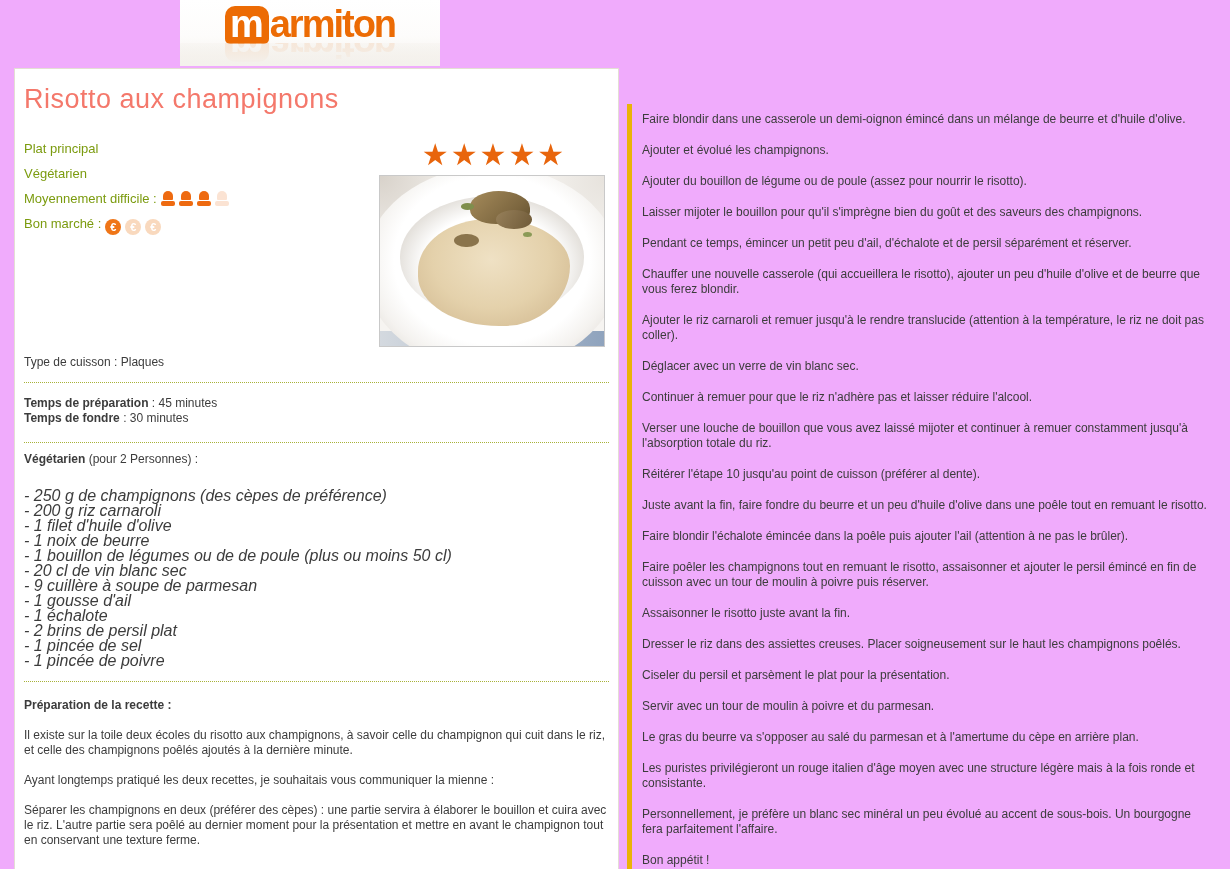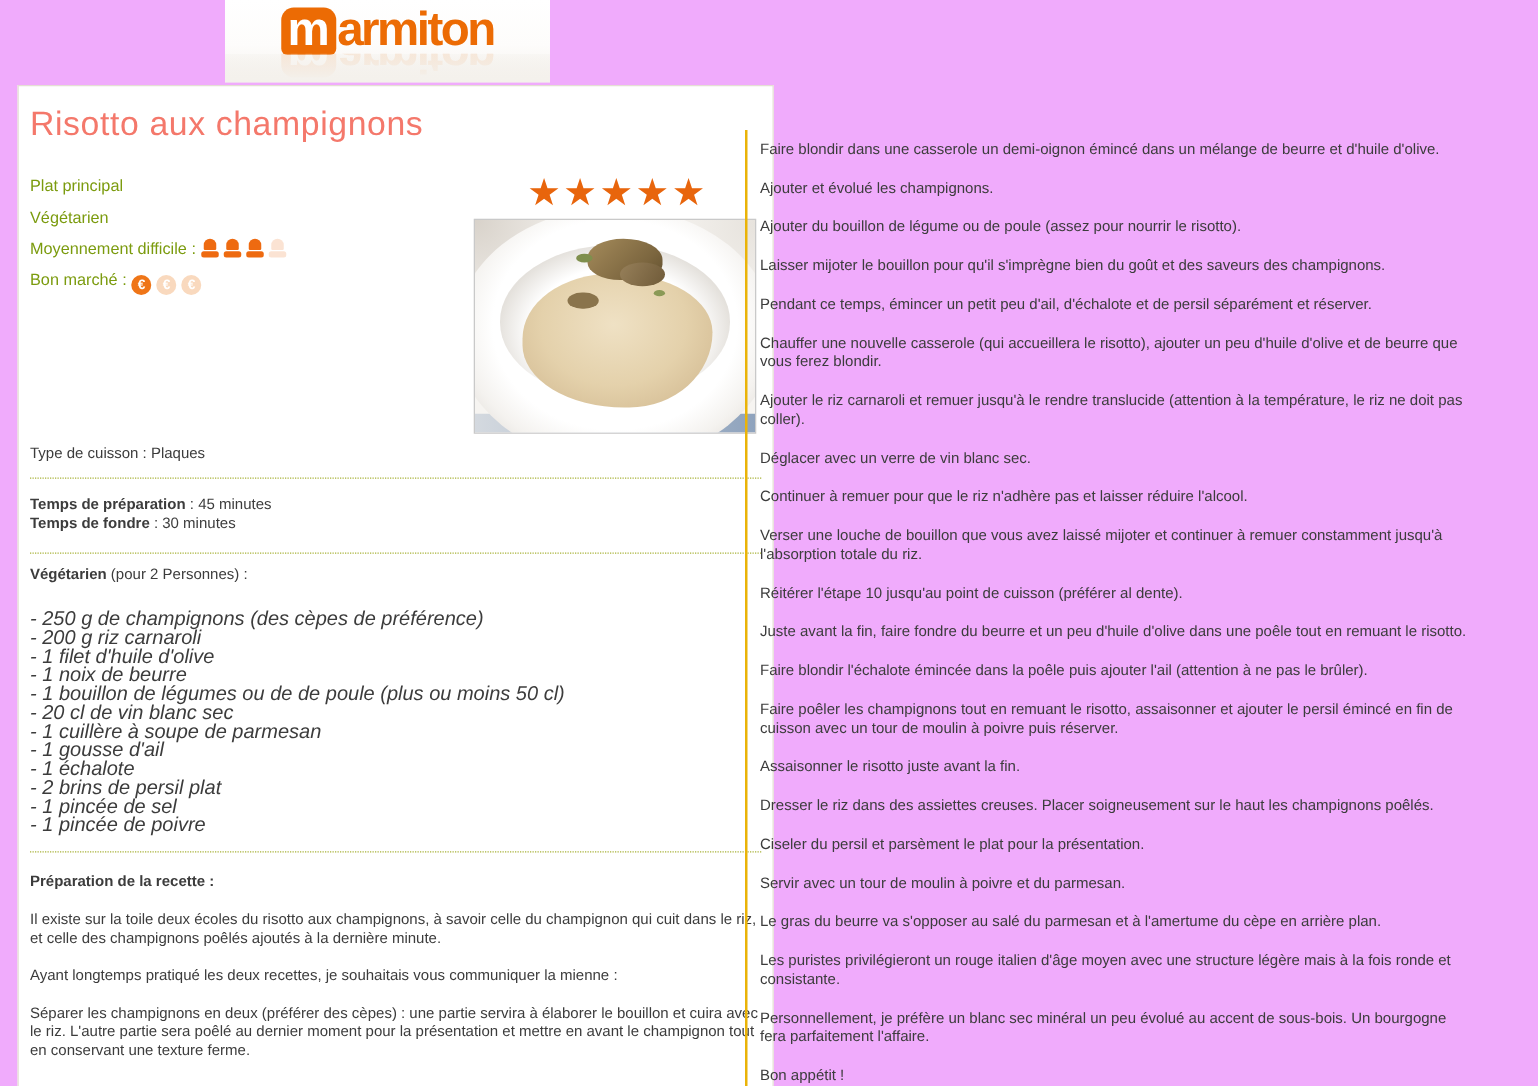--- a/index.html
+++ b/index.html
@@ -73,22 +73,22 @@
   .dotted { border-top:1px dotted #A8B239; height:0; }
   .d1 { margin:12px 0 13px; } .d2 { margin:16px 0 9px; } .d3 { margin:13px 0 16px; }
   .times { font-size:12px; line-height:15px; }
   .ing-heading { font-size:12px; line-height:15px; margin-bottom:21px; }
   .ing-list { list-style:none; font-size:16px; line-height:15px;font-style:italic; }
   .prep-heading { font-size:12px; line-height:15px; margin-bottom:15px; }
   .prep-par { font-size:12px; line-height:15px; margin-bottom:15px; }
   b { font-weight:bold; }
 
   
-  .right-col { position:absolute; left:596px; top:104px; width:584px; height:765px;
-               border-left:2px solid #eab308; padding:8px 0 0 10px; }
+  .right-col { position:absolute; left:627px; top:104px; width:584px; height:765px;
+               border-left:5px solid #eab308; padding:8px 0 0 10px; }
   .right-col p { font-size:12px; line-height:15px; margin:0 0 16px 0; }
 </style>
 </head>
 <body>
 
 <div class="page">
 
   <div class="logo-area">
     <div class="logo-text"><span class="logo-pot">m</span><span>armiton</span></div>
     <div class="logo-reflection">
@@ -135,21 +135,21 @@
     <div class="dotted d2"></div>
 
     <div class="ing-heading"><b>Végétarien</b><span> (pour 2 Personnes) :</span></div>
     <ul class="ing-list">
       <li>- 250 g de champignons (des cèpes de préférence)</li>
       <li>- 200 g riz carnaroli</li>
       <li>- 1 filet d'huile d'olive</li>
       <li>- 1 noix de beurre</li>
       <li>- 1 bouillon de légumes ou de de poule (plus ou moins 50 cl)</li>
       <li>- 20 cl de vin blanc sec</li>
-      <li>- 1 cuillère à soupe de parmesan</li>
+      <li>- 9 cuillère à soupe de parmesan</li>
       <li>- 1 gousse d'ail</li>
       <li>- 1 échalote</li>
       <li>- 2 brins de persil plat</li>
       <li>- 1 pincée de sel</li>
       <li>- 1 pincée de poivre</li>
     </ul>
 
     <div class="dotted d3"></div>
 
     <div class="prep-heading"><b>Préparation de la recette :</b></div>

